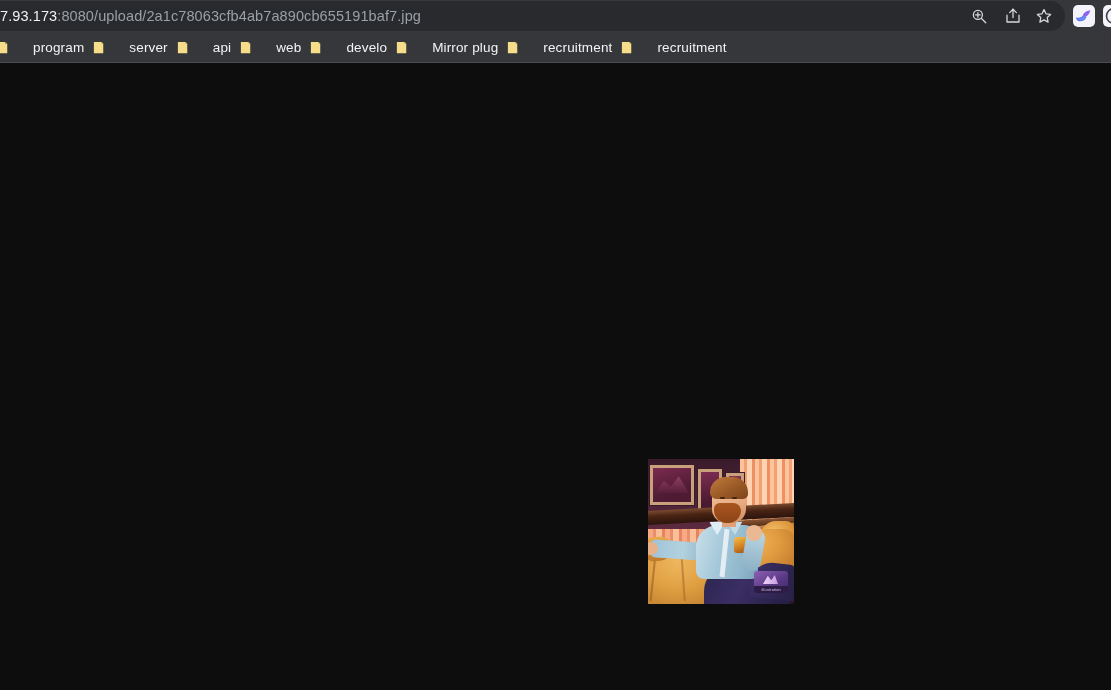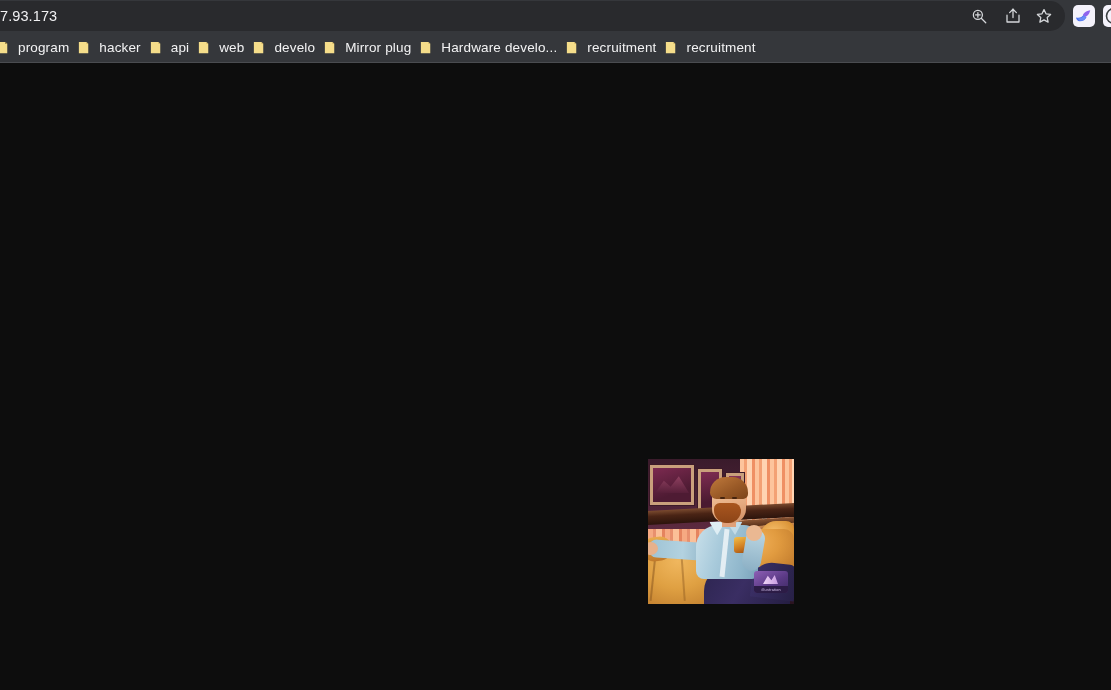--- a/index.html
+++ b/index.html
@@ -79,21 +79,21 @@
     display: inline-flex; align-items: center;
     height: 24px;
     padding: 0 7px 0 1px;
     border-radius: 4px;
     flex: 0 0 auto;
   }
   .bookmark:first-child { margin-left: -5px; }
   .bm-label {
     color: #f3f3f4;
     font-size: 13.5px;
-    margin-left: 7px;
+    margin-left: 22px;
     letter-spacing: 0.15px;
   }
   .folder-icon {
     position: relative;
     width: 15px; height: 15px;
     flex: 0 0 auto;
   }
   .folder-icon svg { display: block; }
 
   
@@ -324,20 +324,21 @@
 </head>
 <body>
 
 <div id="browser-chrome">
 
   <div id="toolbar-row">
 
     <div id="omnibox">
       <div id="url-text">
         <span id="url-host">7.93.173</span>
+          <span id="url-rest">:8080/upload/2a1c78063cfb4ab7a890cb655191baf7.jpg</span>
       </div>
     </div>
 
     <div class="omni-icon" id="zoom-icon">
       <svg viewBox="0 0 24 24" fill="none" stroke="currentColor" stroke-width="1.7">
         <circle cx="10.5" cy="10.5" r="6"></circle>
         <line x1="15" y1="15" x2="21" y2="21" stroke-linecap="round"></line>
         <line x1="7.5" y1="10.5" x2="13.5" y2="10.5" stroke-linecap="round"></line>
         <line x1="10.5" y1="7.5" x2="10.5" y2="13.5" stroke-linecap="round"></line>
       </svg>
@@ -386,21 +387,21 @@
       <span class="bm-label">program</span>
     </div>
 
     <div class="bookmark">
       <span class="folder-icon">
         <svg viewBox="0 0 16 16" width="15" height="15">
           <path d="M2 2h8l2 2v10H2z" fill="#f5dd8a"></path>
           <path d="M10.2 2.2v2h1.9z" fill="#c9ab5d"></path>
         </svg>
       </span>
-      <span class="bm-label">hacker</span>
+      <span class="bm-label">server</span>
     </div>
 
     <div class="bookmark">
       <span class="folder-icon">
         <svg viewBox="0 0 16 16" width="15" height="15">
           <path d="M2 2h8l2 2v10H2z" fill="#f5dd8a"></path>
           <path d="M10.2 2.2v2h1.9z" fill="#c9ab5d"></path>
         </svg>
       </span>
       <span class="bm-label">api</span>
@@ -431,29 +432,20 @@
       <span class="folder-icon">
         <svg viewBox="0 0 16 16" width="15" height="15">
           <path d="M2 2h8l2 2v10H2z" fill="#f5dd8a"></path>
           <path d="M10.2 2.2v2h1.9z" fill="#c9ab5d"></path>
         </svg>
       </span>
       <span class="bm-label">Mirror plug</span>
     </div>
 
 
-    <div class="bookmark">
-      <span class="folder-icon">
-        <svg viewBox="0 0 16 16" width="15" height="15">
-          <path d="M2 2h8l2 2v10H2z" fill="#f5dd8a"></path>
-          <path d="M10.2 2.2v2h1.9z" fill="#c9ab5d"></path>
-        </svg>
-      </span>
-      <span class="bm-label">Hardware develo...</span>
-    </div>
 
     <div class="bookmark">
       <span class="folder-icon">
         <svg viewBox="0 0 16 16" width="15" height="15">
           <path d="M2 2h8l2 2v10H2z" fill="#f5dd8a"></path>
           <path d="M10.2 2.2v2h1.9z" fill="#c9ab5d"></path>
         </svg>
       </span>
       <span class="bm-label">recruitment</span>
     </div>

